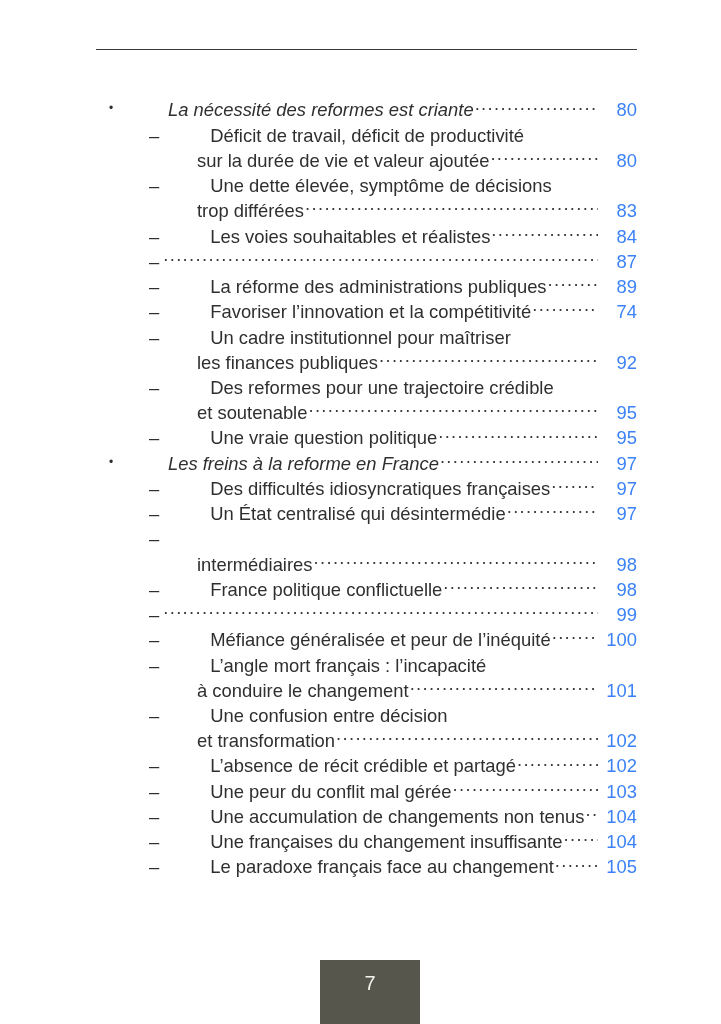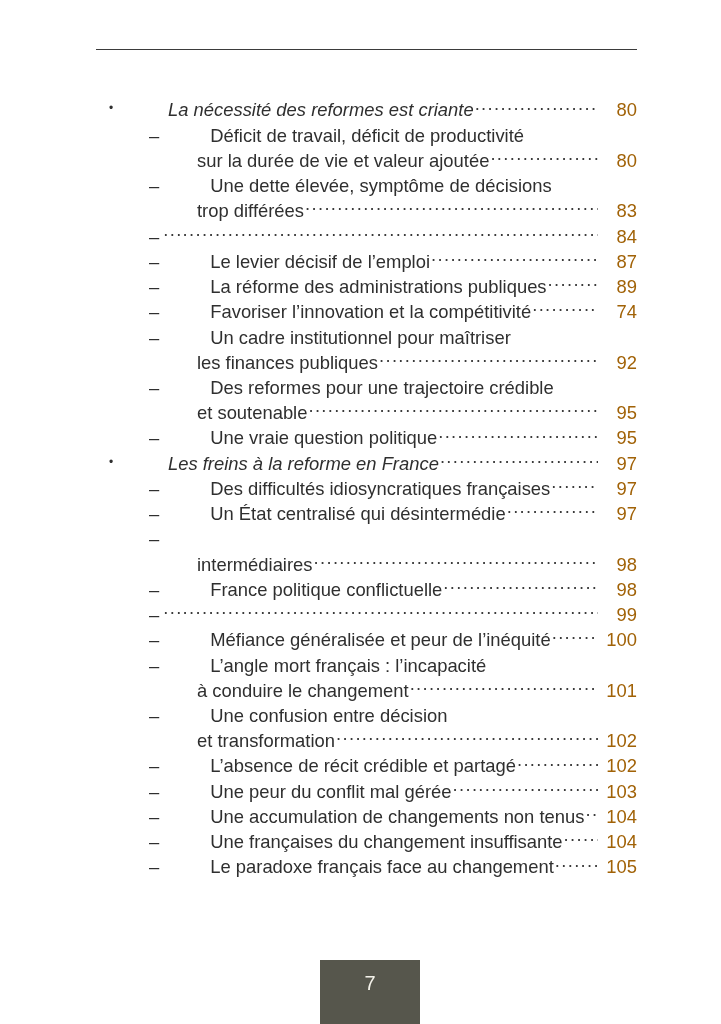--- a/index.html
+++ b/index.html
@@ -109,21 +109,21 @@
   .leader.blank::before {
     content: "";
   }
 
   .pageno {
     flex: 0 0 auto;
     width: 38px;
     text-align: right;
     font-style: normal;
     font-size: 18.4px;
-    color: #a16207;
+    color: #3b82f6;
     font-variant-numeric: lining-nums;
   }
   .pageno.empty {
     color: transparent;
   }
 
   
   .footer-block {
     position: absolute;
     left: 320px;
@@ -174,26 +174,26 @@
         <span class="leader blank"></span>
         <span class="pageno empty"></span>
       </div>
       <div class="toc-line cont">
         <span class="label">trop différées</span>
         <span class="leader"></span>
         <span class="pageno">83</span>
       </div>
       <div class="toc-line level2">
         <span class="dash">–</span>
+        <span class="label">Les voies souhaitables et réalistes</span>
         <span class="leader"></span>
         <span class="pageno">84</span>
       </div>
       <div class="toc-line level2">
         <span class="dash">–</span>
-        <span class="label">Le levier décisif de l’emploi</span>
         <span class="leader"></span>
         <span class="pageno">87</span>
       </div>
       <div class="toc-line level2">
         <span class="dash">–</span>
         <span class="label">La réforme des administrations publiques</span>
         <span class="leader"></span>
         <span class="pageno">89</span>
       </div>
       <div class="toc-line level2">

